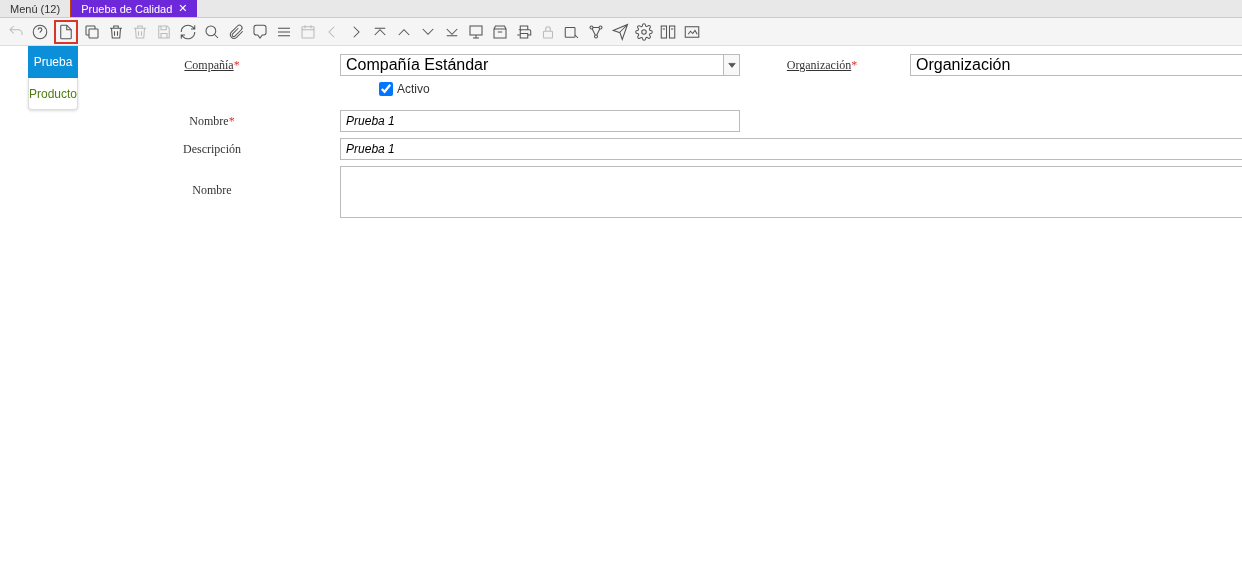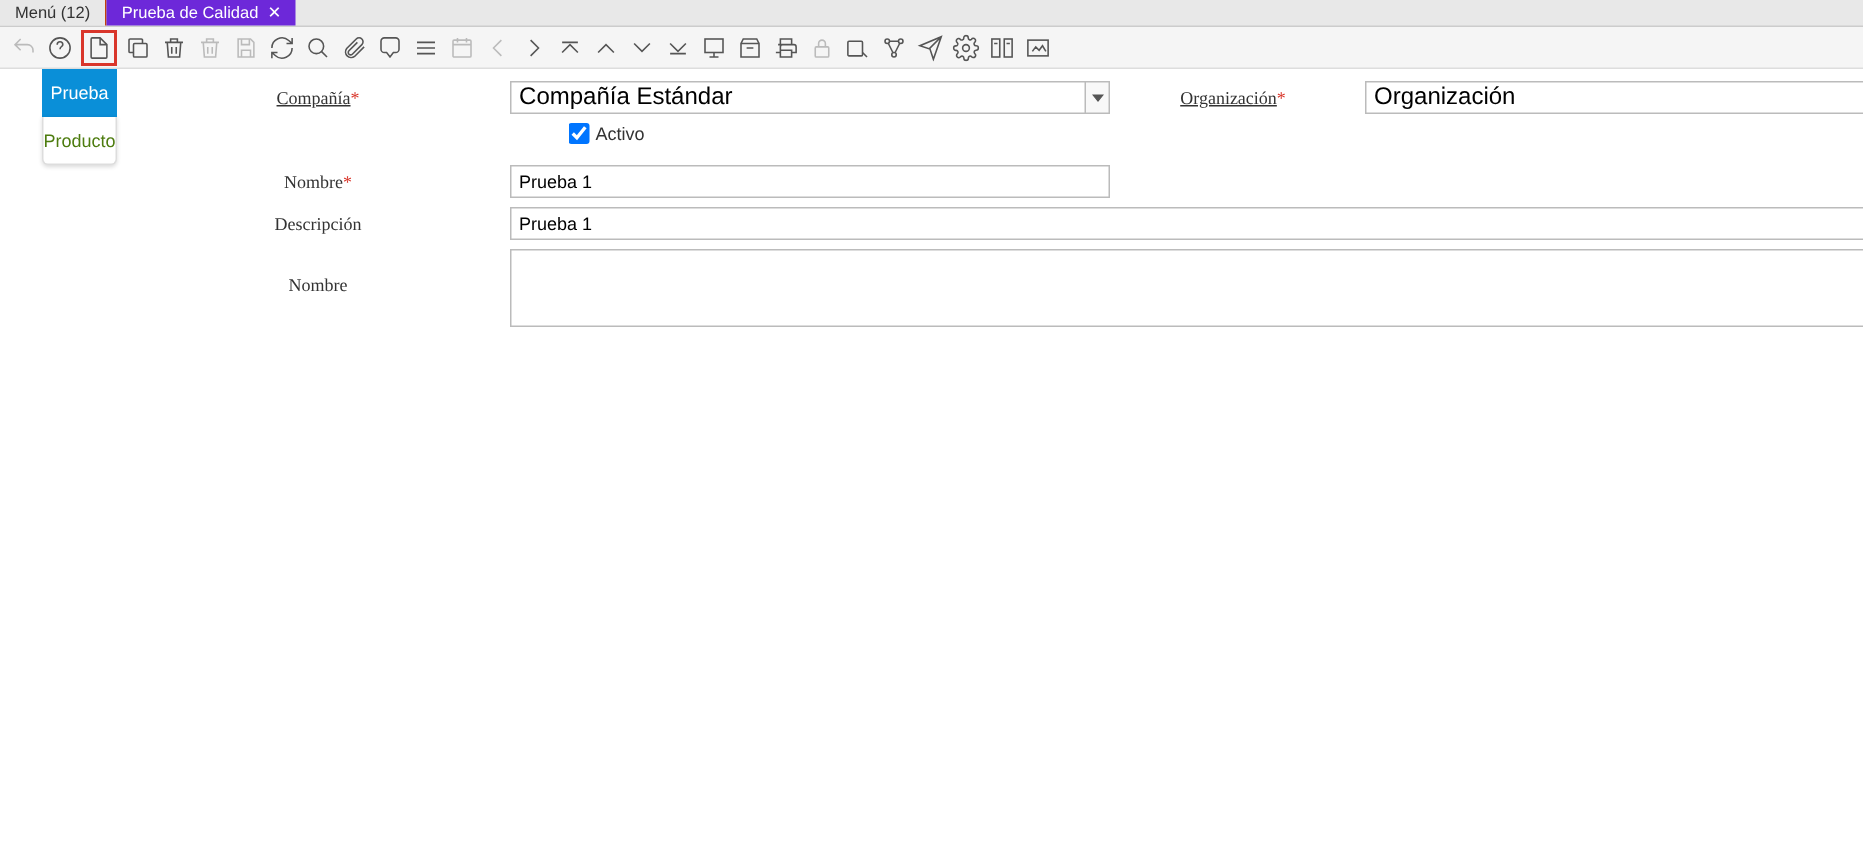--- a/index.html
+++ b/index.html
@@ -35,21 +35,21 @@
 
 .lbl { text-align: center; padding-right: 6px; font-size: 12px; line-height: 22px; white-space: nowrap; font-family: Liberation Serif, serif; }
 .lbl.req::after { content: "*"; color: #d9362b; }
 .lbl.underline span { text-decoration: underline; cursor: pointer; }
 
 .combo { display: flex; }
 .combo input { flex: 1; height: 22px; border: 1px solid #bbb; padding: 0 5px; font-size: 16px; }
 .combo .combo-btn { width: 16px; height: 22px; border: 1px solid #bbb; border-left: none; background: #f8f8f8; display:flex; align-items:center; justify-content:center; cursor:pointer; }
 .combo .combo-btn svg { width: 8px; height: 8px; stroke: #555; fill: #555; }
 
-.text-in { height: 22px; border: 1px solid #bbb; padding: 0 5px; font-size: 12px; width: 100%; }
+.text-in { height: 22px; border: 1px solid #bbb; padding: 0 5px; font-size: 12px; width: 100%; font-style: italic; }
 .text-area { border: 1px solid #bbb; padding: 4px 5px; font-size: 12px; width: 100%; resize: both; }
 
 .chk-wrap { display:flex; align-items:flex-start; height:22px;margin-left:39px; }
 .chk-wrap input { width:14px; height:14px; margin-right:4px; }
 
 .row-full { grid-column: 2 / 5; }
 
 </style>
 </head>
 <body>

